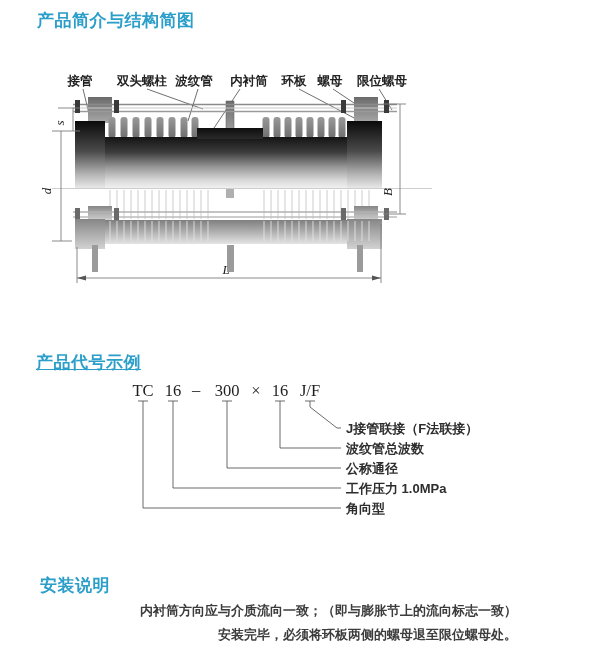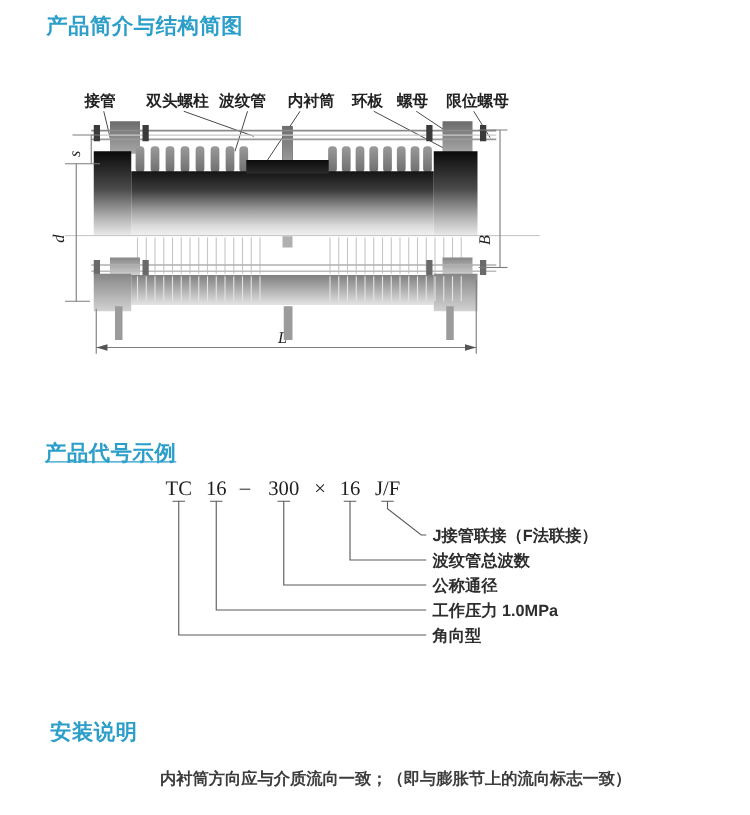--- a/index.html
+++ b/index.html
@@ -12,21 +12,21 @@
     position:absolute;font-size:17px;font-weight:bold;letter-spacing:0.5px;
     color:#2b9ec9;white-space:nowrap;
   }
   #title-intro{left:37px;top:9px;}
   #title-code{left:36px;top:351px;text-decoration:underline;}
   #title-install{left:40px;top:563px;margin-top:11px;}
   .install-text{
     position:absolute;left:51px;top:597px;width:470px;
     font-size:13px;line-height:20px;font-weight:bold;color:#3c3c3c;
   }
-  .install-text p{margin:16px;padding:0;white-space:nowrap;}
+  .install-text p{margin:4px;padding:0;white-space:nowrap;}
   svg{position:absolute;display:block;}
   #diagram-svg{left:30px;top:60px;}
   #code-svg{left:105px;top:373px;}
   .cn-label{font-family:"Liberation Sans",sans-serif;font-weight:bold;font-size:12.5px;fill:#232323;}
   .dim-letter{font-family:"Liberation Serif",serif;font-style:italic;font-size:13px;fill:#222;}
   .code-token{font-family:"Liberation Serif",serif;font-size:16.5px;fill:#1e1e1e;}
   .callout-label{font-family:"Liberation Sans",sans-serif;font-weight:bold;font-size:13px;fill:#2d2d2d;}
 </style>
 </head>
 <body>
@@ -218,15 +218,16 @@
       <text class="callout-label" x="346" y="472.5">公称通径</text>
       <text class="callout-label" x="346" y="492.5">工作压力 1.0MPa</text>
       <text class="callout-label" x="346" y="512.5">角向型</text>
     </g>
   </svg>
 
   <div class="sec-title" id="title-install">安装说明</div>
 
   <div class="install-text">
     <p>内衬筒方向应与介质流向一致；（即与膨胀节上的流向标志一致）</p>
+    <p>安装完毕，必须将环板两侧的螺母退至限位螺母处。</p>
   </div>
 
 </div>
 
 </body></html>

